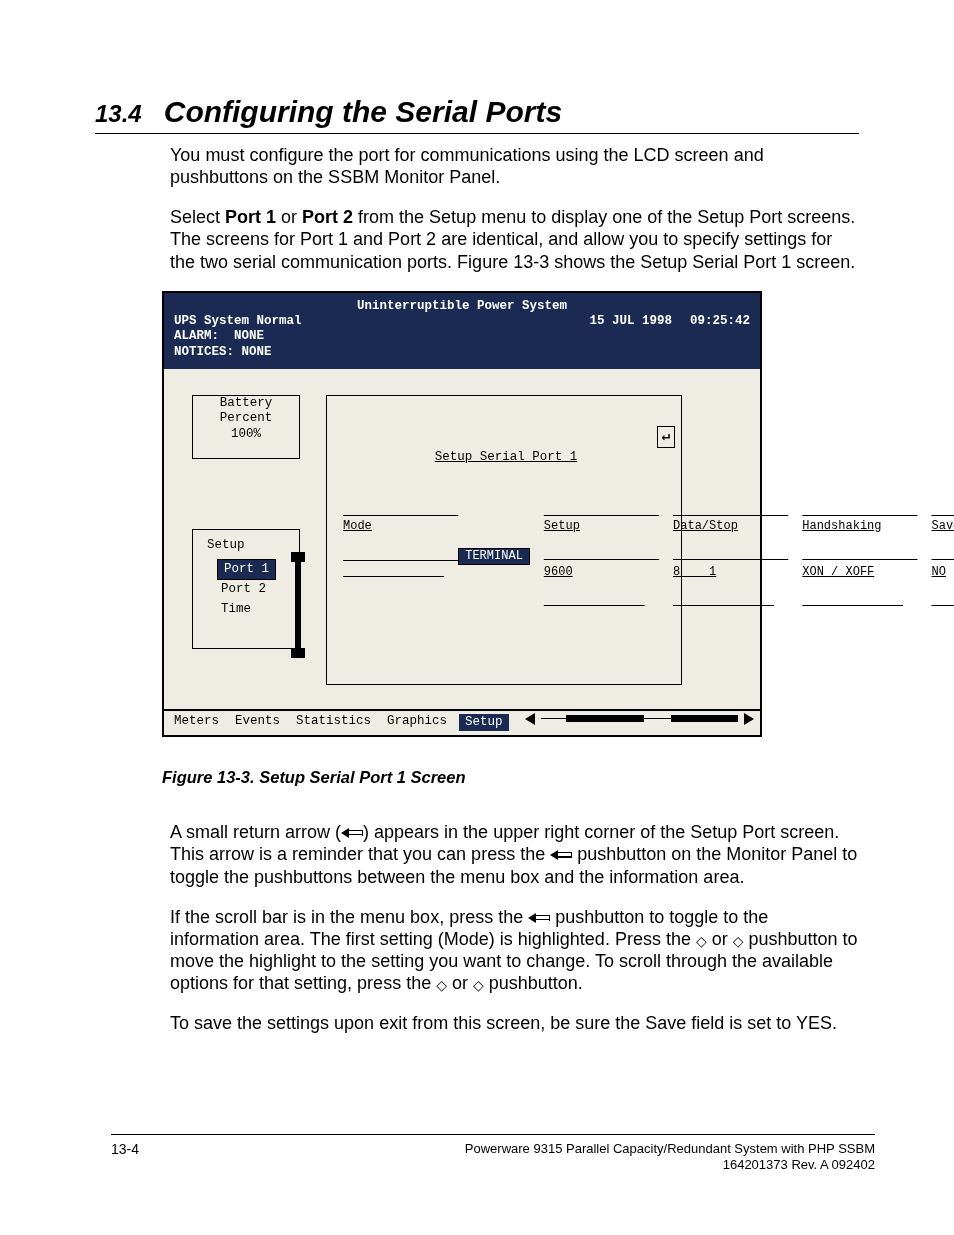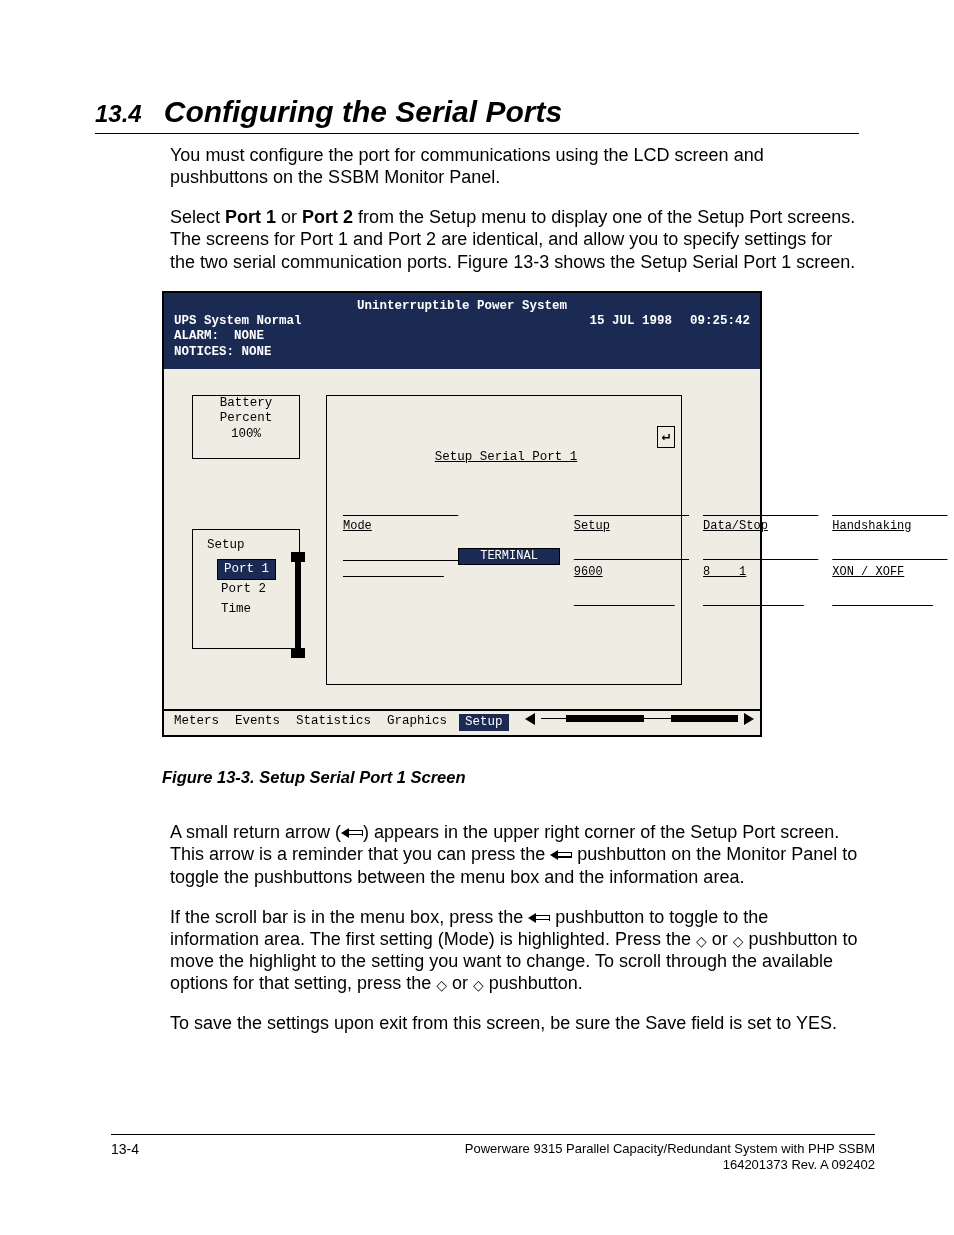--- a/index.html
+++ b/index.html
@@ -138,21 +138,21 @@
   .cols {
     display: flex;
     gap: 0;
     font-size: 12px;
     white-space: pre;
   }
   .cols > div { margin-right: 14px; }
   .cols .hdr { }
   .cols .val { margin-top: 2px; }
   .cols .sel-val {
-    display:inline-block; background:#1a2a52; color:#fff; padding:0 21px;
+    display:inline-block; background:#1a2a52; color:#fff; padding:0 6px;
     border:1px solid #000;
   }
 
   .lcd-menu {
     background: #eeece3;
     border-top: 2px solid #000;
     display: flex;
     padding: 3px 6px 4px 6px;
     gap: 8px;
     font-size: 12.5px;

